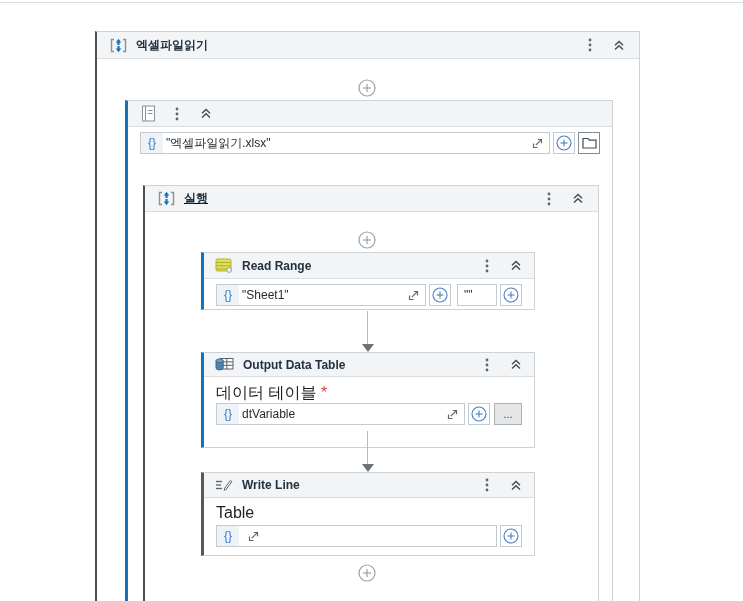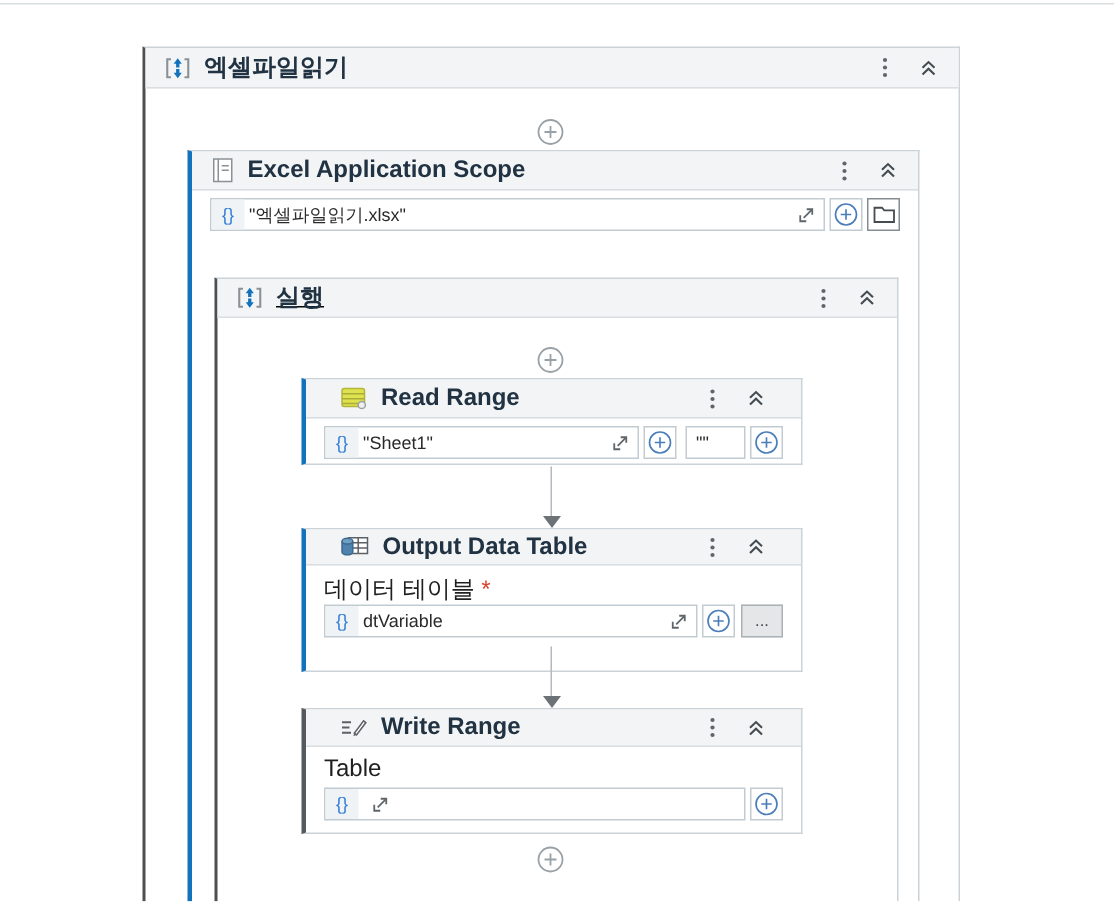--- a/index.html
+++ b/index.html
@@ -9,27 +9,27 @@
   .topline { position:absolute; left:0; top:2px; width:743px; height:1px; background:#d9dee1; }
 
   
   .container { position:absolute; background:#ffffff; border-top:1px solid #ccd3d8; border-right:1px solid #ccd3d8; }
   .seq-outer  { left:95px;  top:31px;  width:545px; height:570px; border-left:2px solid #4f4f4f; }
   .scope      { left:125px; top:100px; width:488px; height:501px; border-left:3px solid #1272bc; }
   .seq-inner  { left:143px; top:185px; width:456px; height:416px; border-left:2px solid #4f4f4f; }
 
   .chdr { display:flex; align-items:center; gap:9px; padding:0 12px; height:27px;
           background:#f2f4f5; border-bottom:1px solid #d8dee1; cursor:default; }
-  .title { font-size:16px; font-weight:bold; color:#213243; margin-right:auto; white-space:nowrap; }
+  .title { font-size:12px; font-weight:bold; color:#213243; margin-right:auto; white-space:nowrap; }
   .hbtn { display:flex; align-items:center; justify-content:center; width:16px; height:16px; cursor:pointer; }
   .hbtn + .hbtn { margin-left:4px; }
 
   
   .card { position:absolute; width:334px; background:#ffffff; border:1px solid #ccd3d8; }
-  .card .chdr { height:26px; padding:0 22px; }
+  .card .chdr { height:26px; padding:0 10px; }
   .card-rr { left:201px; top:252px; height:58px; border-left:3px solid #1272bc; }
   .card-dt { left:201px; top:352px; height:96px; border-left:3px solid #1272bc; }
   .card-wl { left:201px; top:472px; height:84px; border-left:3px solid #555a5e; }
 
   .fieldlabel { position:absolute; left:12px; font-size:16px; color:#1f1f1f; white-space:nowrap; }
   .req { color:#d9432f; }
 
   .row { position:absolute; left:12px; right:12px; display:flex; align-items:center; }
   .ubox { display:flex; align-items:center; height:22px; background:#fff; border:1px solid #c1cbd1;
           font-size:12px; color:#2a2a2a; min-width:0; }
@@ -98,21 +98,20 @@
   <div class="container scope">
     <div class="chdr" style="height:26px;">
       <span class="hbtn">
         <svg width="15" height="17" viewBox="0 0 15 17">
           <rect x="1.5" y="1" width="12" height="15" fill="#fff" stroke="#8a9196"></rect>
           <line x1="4.5" y1="1" x2="4.5" y2="16" stroke="#8a9196"></line>
           <line x1="6.8" y1="5.5" x2="11.5" y2="5.5" stroke="#8a9196"></line>
           <line x1="6.8" y1="8.5" x2="11.5" y2="8.5" stroke="#8a9196"></line>
         </svg>
       </span>
-      <span class="title">Excel Application Scope</span>
       <span class="hbtn">
         <svg width="4" height="14" viewBox="0 0 4 14">
             <circle cx="2" cy="2" r="1.4" fill="#5f666b"></circle>
             <circle cx="2" cy="7" r="1.4" fill="#5f666b"></circle>
             <circle cx="2" cy="12" r="1.4" fill="#5f666b"></circle>
           </svg>
       </span>
       <span class="hbtn">
         <svg width="12" height="11" viewBox="0 0 11 11">
             <path d="M1.5 5.2 L5.5 1.4 L9.5 5.2" fill="none" stroke="#444b51" stroke-width="1.4"></path>
@@ -306,21 +305,21 @@
     <div class="chdr" style="height:25px;">
       <span class="hbtn" style="width:19px;">
         <svg width="18" height="14" viewBox="0 0 18 14">
           <line x1="1" y1="3.5" x2="7" y2="3.5" stroke="#5c6166" stroke-width="1.3"></line>
           <line x1="1" y1="7" x2="6" y2="7" stroke="#5c6166" stroke-width="1.3"></line>
           <line x1="1" y1="10.5" x2="7" y2="10.5" stroke="#5c6166" stroke-width="1.3"></line>
           <path d="M9.2 10.8 L15.4 2.6 L16.9 3.7 L10.7 11.9 Z" fill="#fff" stroke="#5c6166"></path>
           <path d="M9.2 10.8 L10.7 11.9 L8.6 12.8 Z" fill="#5c6166"></path>
         </svg>
       </span>
-      <span class="title">Write Range</span>
+      <span class="title">Write Line</span>
       <span class="hbtn">
         <svg width="4" height="14" viewBox="0 0 4 14">
             <circle cx="2" cy="2" r="1.4" fill="#5f666b"></circle>
             <circle cx="2" cy="7" r="1.4" fill="#5f666b"></circle>
             <circle cx="2" cy="12" r="1.4" fill="#5f666b"></circle>
           </svg>
       </span>
       <span class="hbtn">
         <svg width="12" height="11" viewBox="0 0 11 11">
             <path d="M1.5 5.2 L5.5 1.4 L9.5 5.2" fill="none" stroke="#444b51" stroke-width="1.4"></path>

